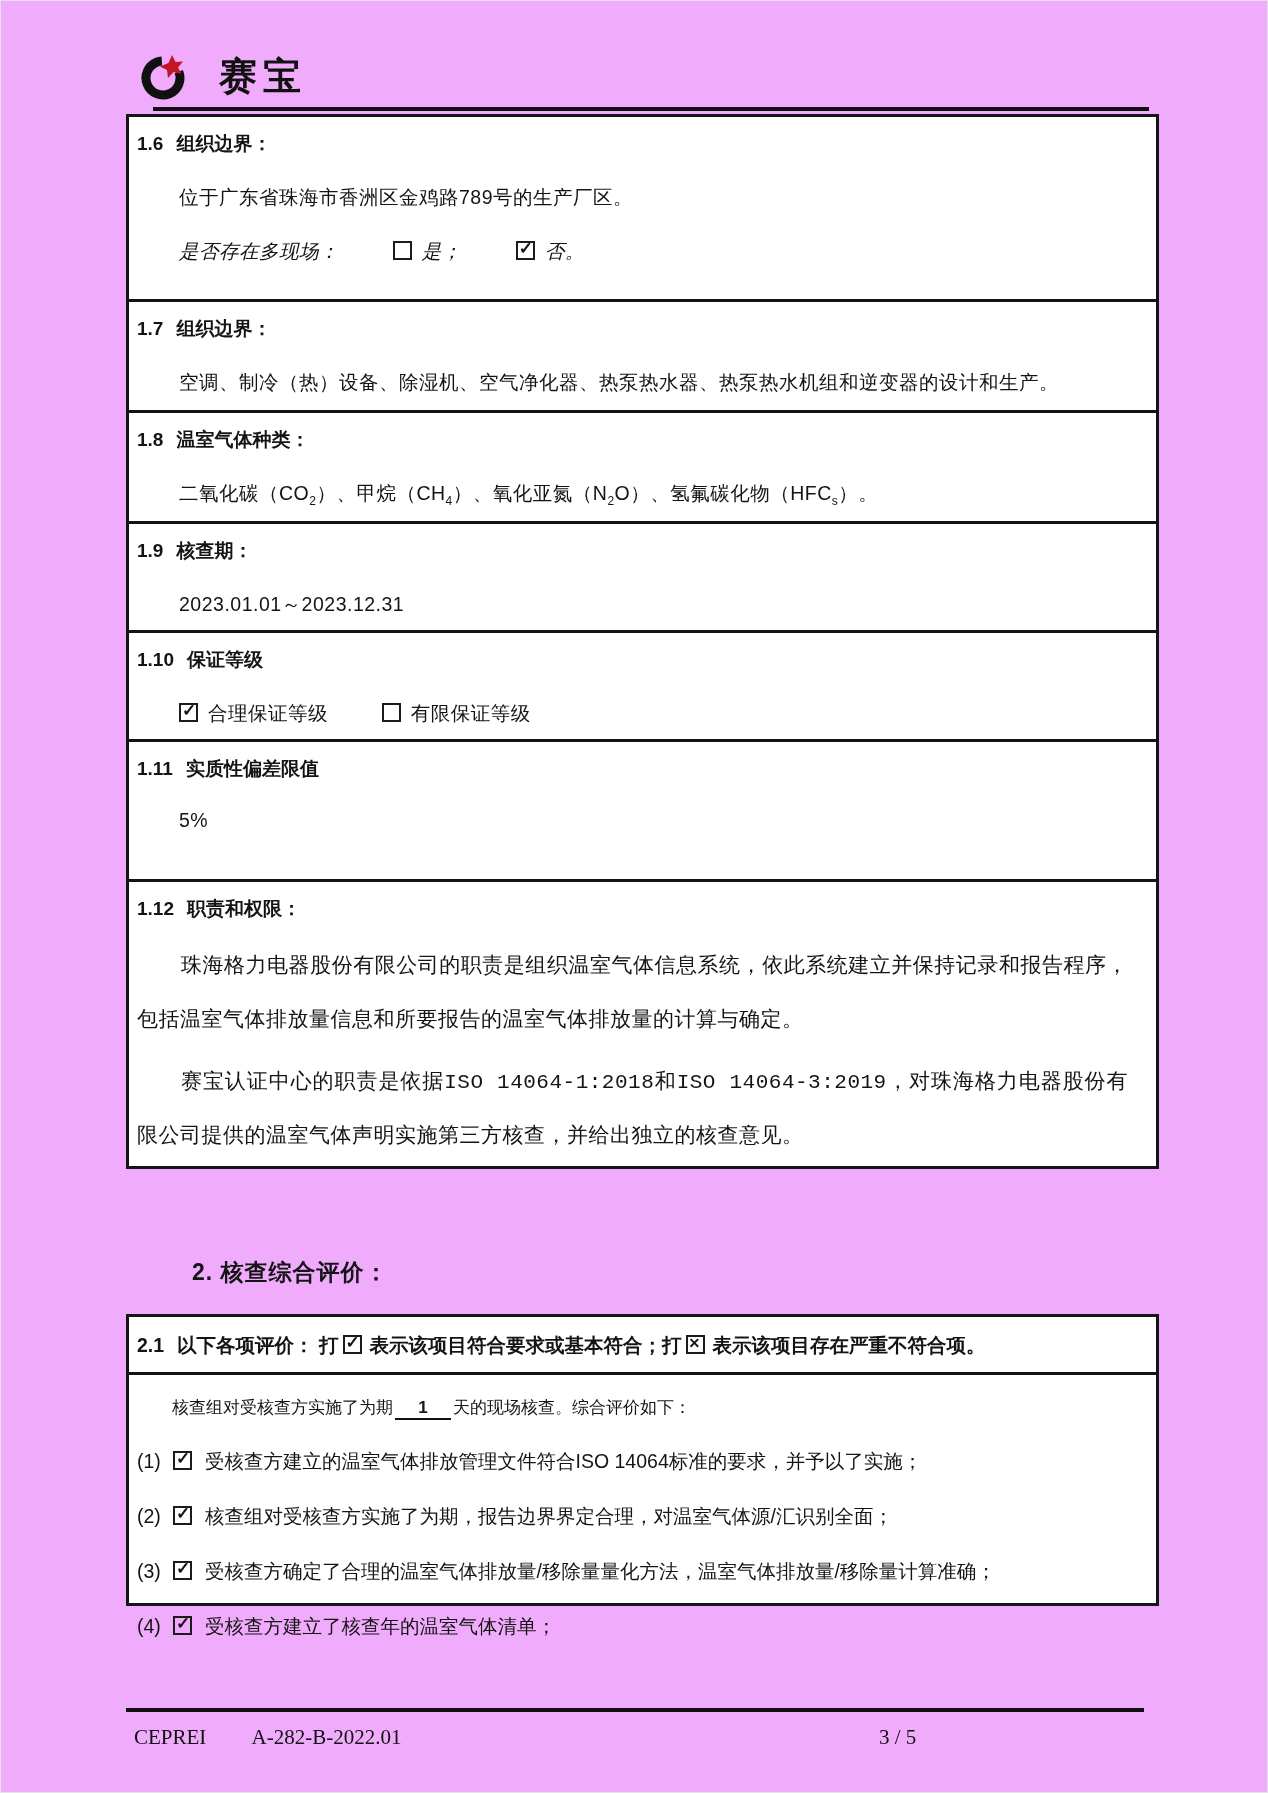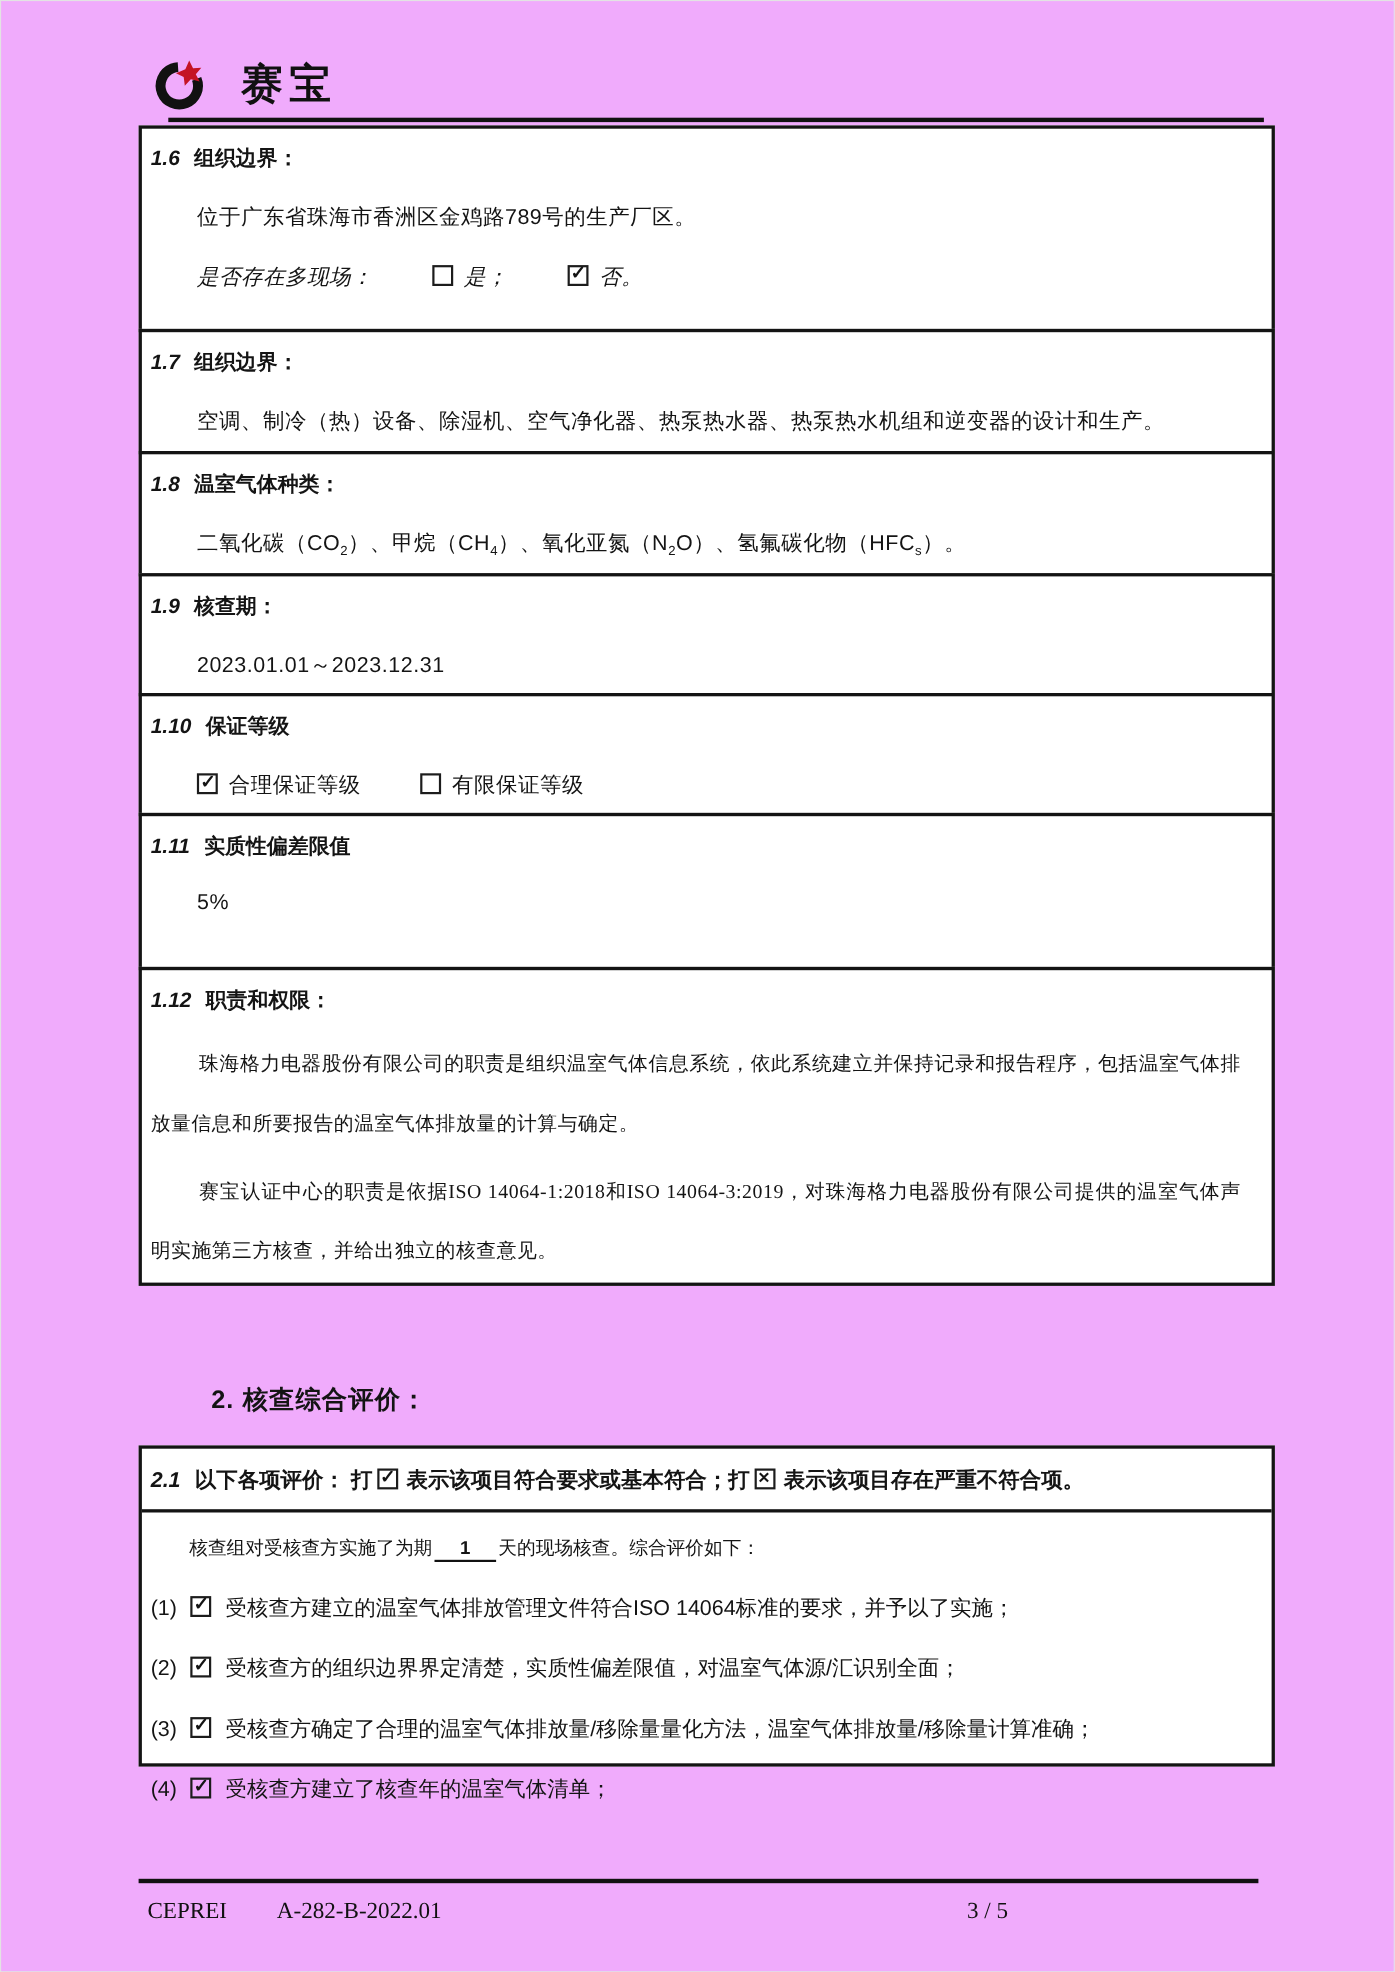--- a/index.html
+++ b/index.html
@@ -14,21 +14,21 @@
   .logo { width:54px; height:54px; display:inline-block; }
   .brand { font-size:38px; font-weight:bold; letter-spacing:6px; margin-left:28px; color:#111; }
   .header-rule { position:absolute; top:106px; left:152px; width:996px; height:4px; background:#111; }
 
   
   .content { position:absolute; top:113px; left:125px; width:1033px; }
 
   .sec { border:3px solid #141414; box-sizing:border-box; padding:14px 12px 0 8px; background:#fff; }
   .sec + .sec { margin-top:-3px; }
   .sec-title { font-size:19px; font-weight:bold; }
-  .sec-num { display:inline-block; margin-right:13px;font-style:italic; }
+  .sec-num { display:inline-block; margin-right:13px; }
   .line { margin:27px 0 0 42px; font-size:19.5px; letter-spacing:0.5px; }
   .italic { font-style:italic; }
 
   .s16 { height:188px; }
   .s17, .s18 { height:114px; }
   .s19, .s110 { height:112px; }
   .s111 { height:143px; }
   .s112 { height:290px; }
 
   
@@ -36,22 +36,22 @@
         position:relative; vertical-align:-2px; margin-right:10px; font-style:normal; }
   .cb.checked::after { content:"✓"; position:absolute; left:1px; top:-5px;
         font-size:17px; font-weight:600; font-style:normal; }
   .cb.crossed::after { content:"✕"; position:absolute; left:1px; top:-2px;
         font-size:14px; font-weight:700; font-style:normal; }
   .gap-mid { display:inline-block; width:42px; }
 
   sub { font-size:12px; }
 
   
-  .para { margin:18px 16px 0 0; font-size:18px; line-height:54px; text-indent:44px;
-          text-align:justify; font-family:Liberation Serif, serif; letter-spacing:0.5px; }
+  .para { margin:18px 16px 0 0; font-size:21px; line-height:54px; text-indent:44px;
+          text-align:justify; font-family:Liberation Mono, monospace; letter-spacing:0.5px; }
   .para.second { margin-top:8px; }
 
   
   .sec2-heading { margin:88px 0 0 66px; font-size:23px; font-weight:600; letter-spacing:1px; }
   .s21 { margin-top:26px; height:292px; border:3px solid #141414; box-sizing:border-box; background:#fff; }
   .s21-head { padding:15px 8px 13px 8px; border-bottom:3px solid #141414;
               font-weight:bold; font-size:19.5px; }
   .s21-head .cb { margin:0 8px 0 4px; border-width:2.5px; }
   .s21-intro { margin:21px 0 0 43px; font-size:17px; }
   .blank { display:inline-block; min-width:56px; border-bottom:2.5px solid #111;
@@ -156,21 +156,21 @@
         <span>打</span><span class="cb checked"></span><span>表示该项目符合要求或基本符合；</span><span>打</span><span class="cb crossed"></span><span>表示该项目存在严重不符合项。</span>
       </div>
       <div class="s21-intro">
         <span>核查组对受核查方实施了为期</span><span class="blank">1</span><span>天的现场核查。综合评价如下：</span>
       </div>
 
       <div class="item">
         <span class="item-no">(1)</span><span class="cb checked"></span><span>受核查方建立的温室气体排放管理文件符合ISO 14064标准的要求，并予以了实施；</span>
       </div>
       <div class="item">
-        <span class="item-no">(2)</span><span class="cb checked"></span><span>受核查方的组织边界界定清楚，实质性偏差限值，对温室气体源/汇识别全面；</span>
+        <span class="item-no">(2)</span><span class="cb checked"></span><span>核查组对受核查方实施了为期，报告边界界定合理，对温室气体源/汇识别全面；</span>
       </div>
       <div class="item">
         <span class="item-no">(3)</span><span class="cb checked"></span><span>受核查方确定了合理的温室气体排放量/移除量量化方法，温室气体排放量/移除量计算准确；</span>
       </div>
       <div class="item">
         <span class="item-no">(4)</span><span class="cb checked"></span><span>受核查方建立了核查年的温室气体清单；</span>
       </div>
     </section>
 
   </div>

